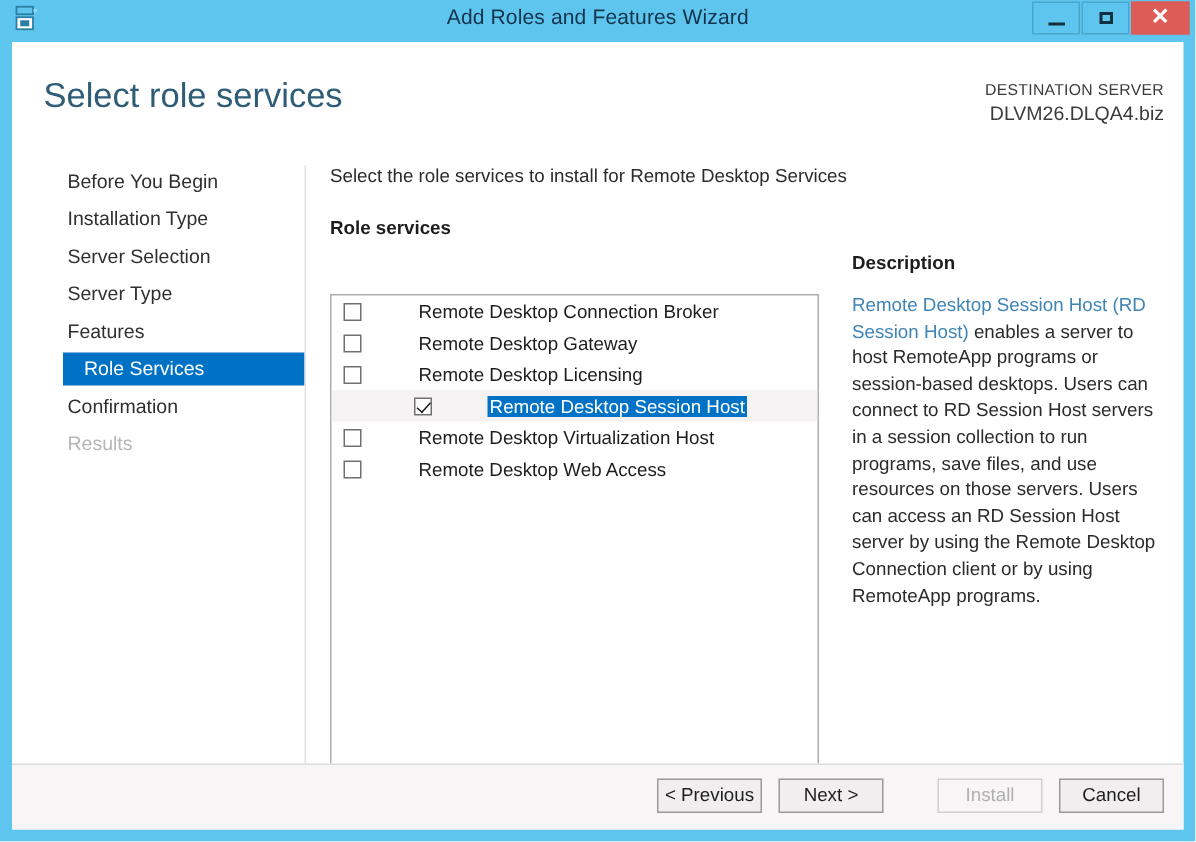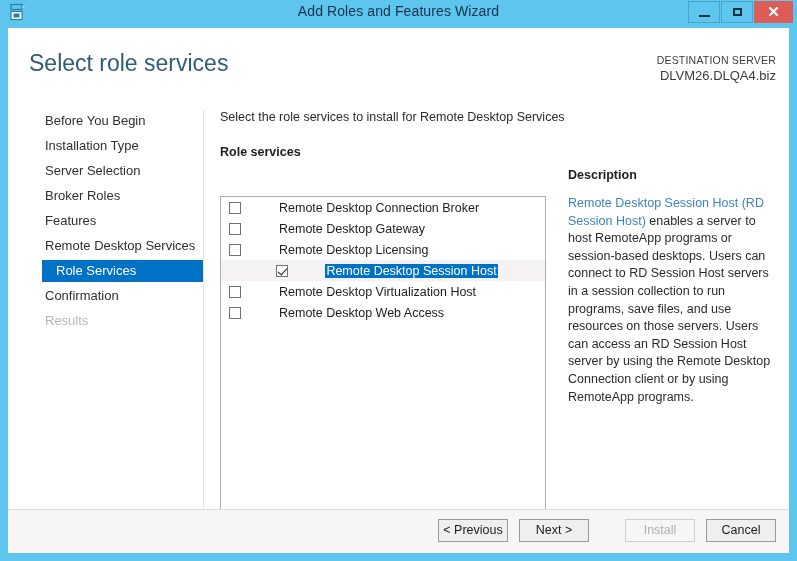--- a/index.html
+++ b/index.html
@@ -308,23 +308,22 @@
 
     <div class="dest-block">
       <div class="dest-label">DESTINATION SERVER</div>
       <div class="dest-name">DLVM26.DLQA4.biz</div>
     </div>
 
     <div class="sidebar" id="sidebar">
         <div class="nav-item">Before You Begin</div>
         <div class="nav-item">Installation Type</div>
         <div class="nav-item">Server Selection</div>
-        <div class="nav-item">Broker Roles</div>
+        <div class="nav-item">Server Type</div>
         <div class="nav-item">Features</div>
-        <div class="nav-item">Remote Desktop Services</div>
         <div class="nav-item selected">Role Services</div>
         <div class="nav-item">Confirmation</div>
         <div class="nav-item disabled">Results</div>
       </div>
     <div class="divider-v"></div>
 
     <div class="content">
       <div class="instruction">Select the role services to install for Remote Desktop Services</div>
       <div class="section-label">Role services</div>
     </div>

